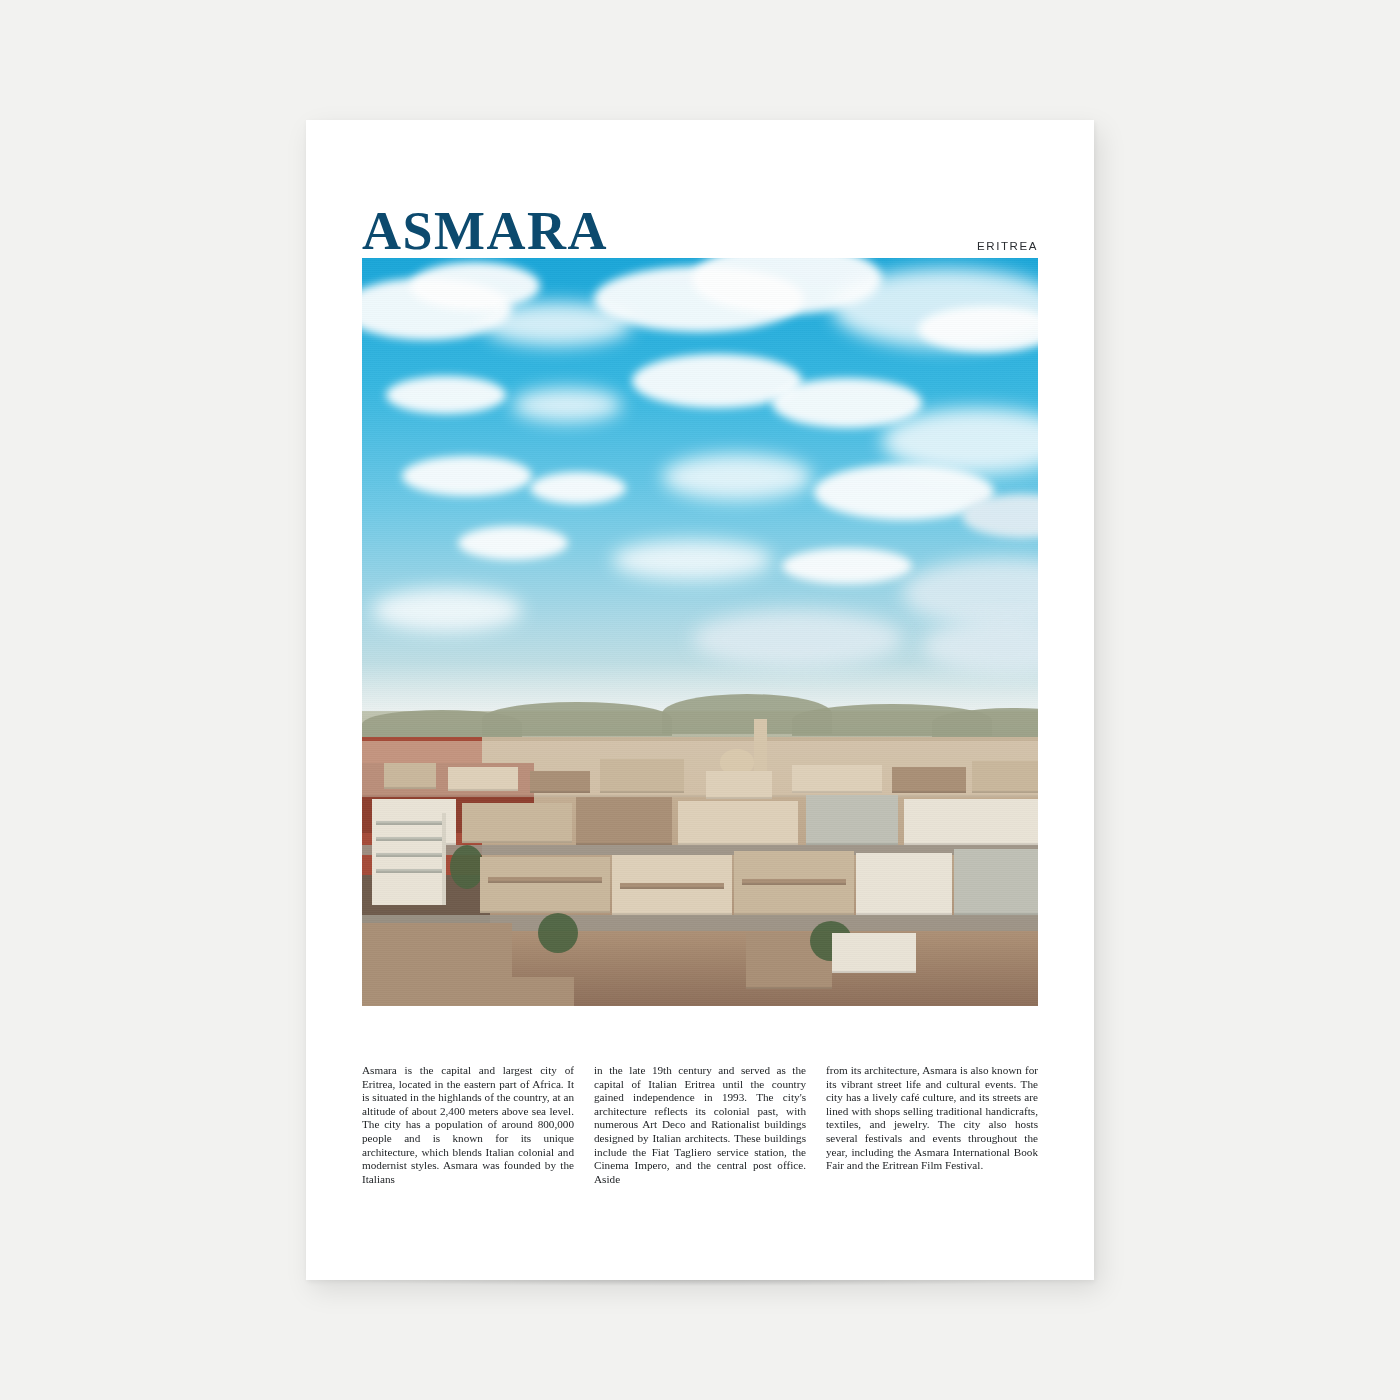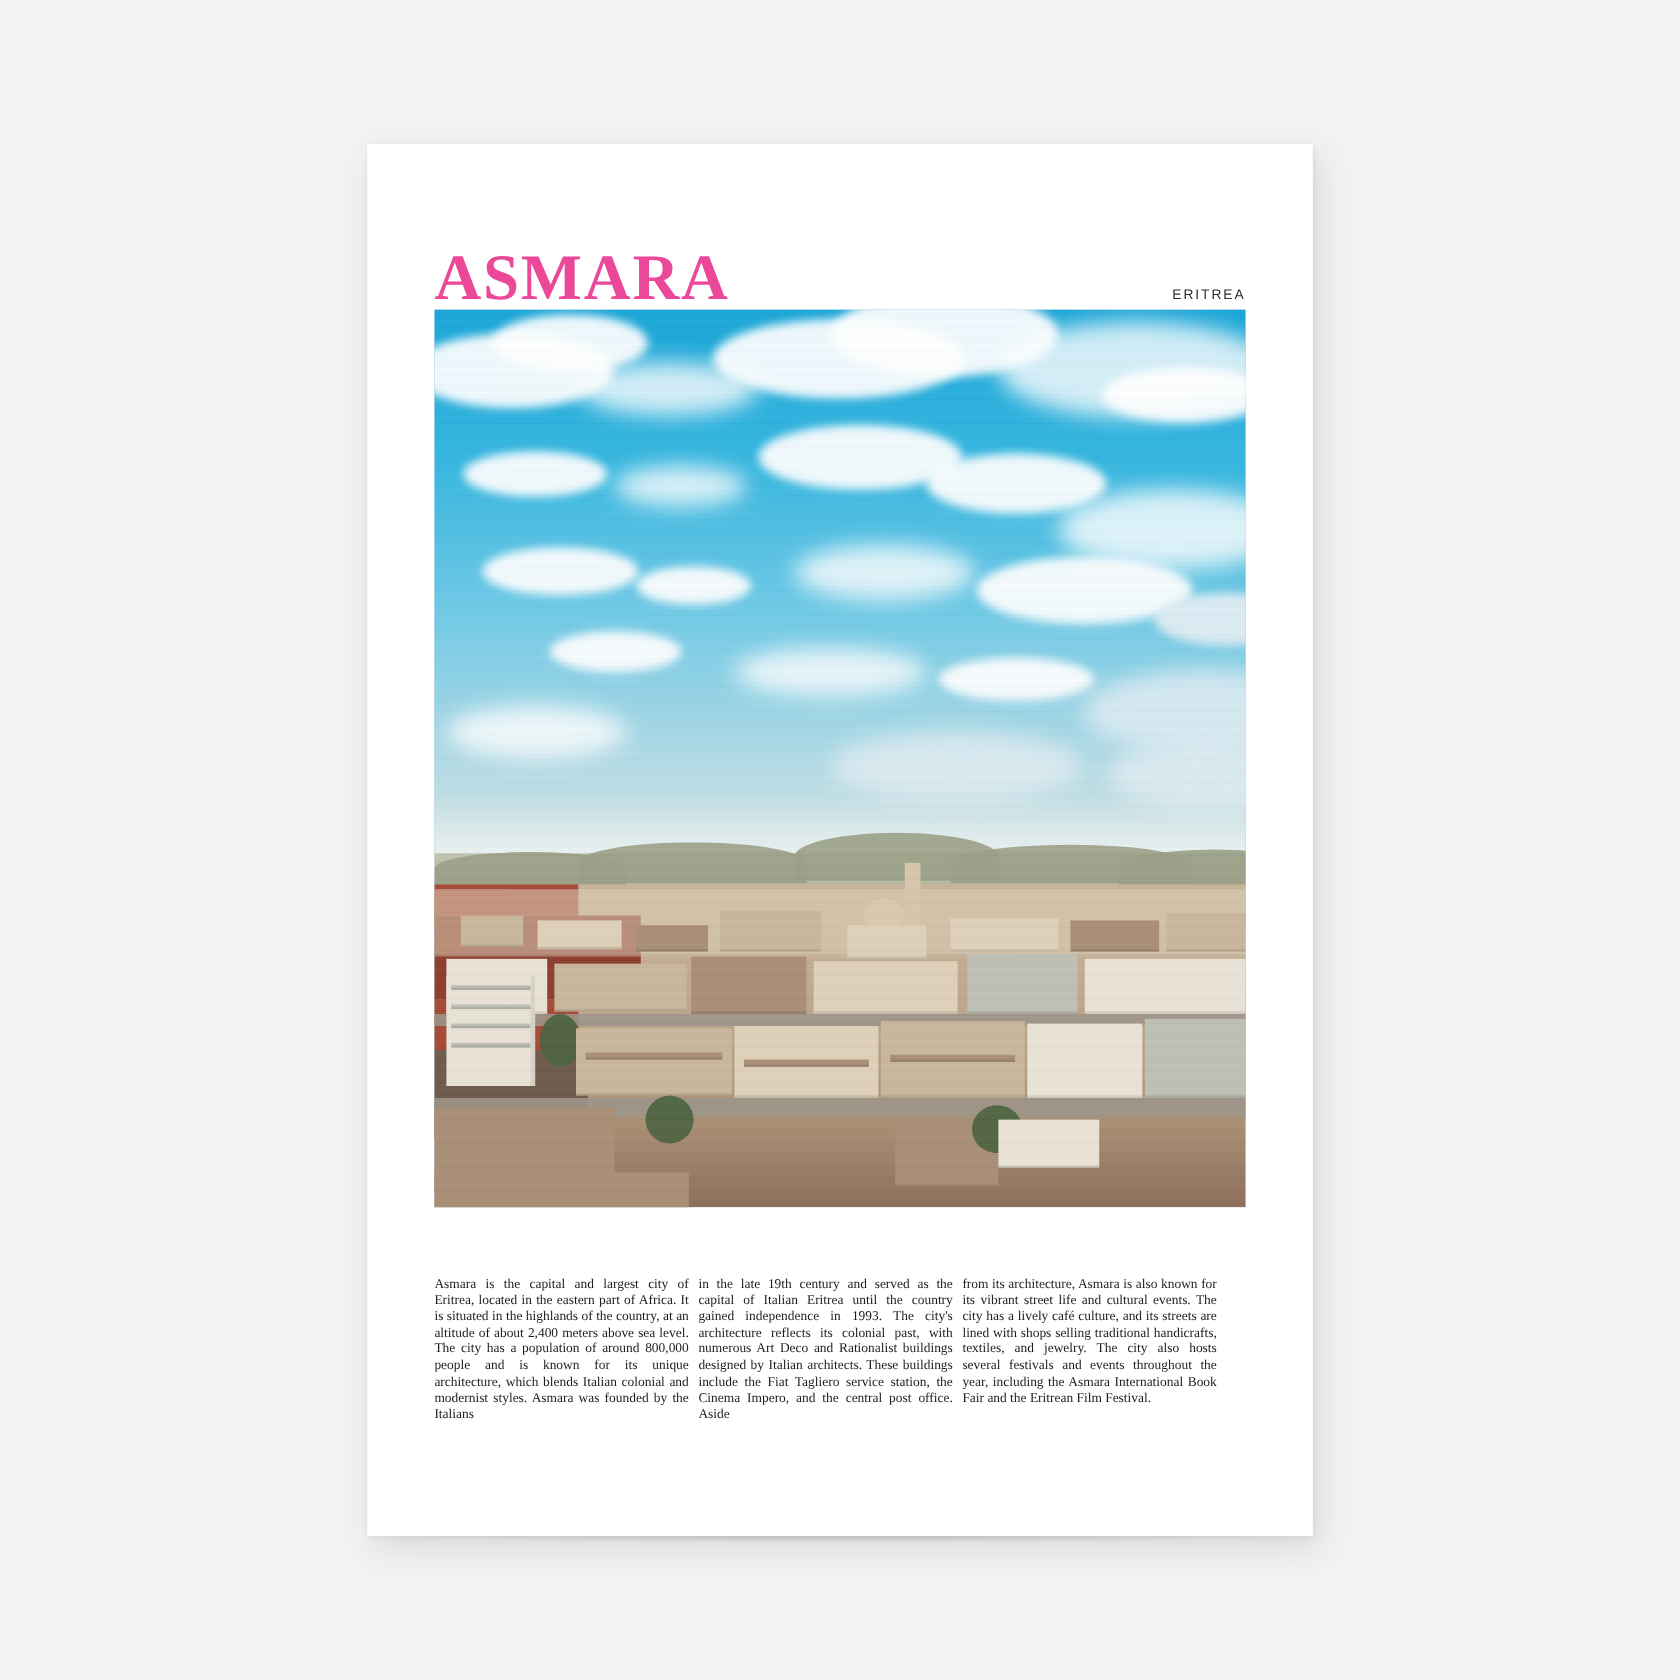--- a/index.html
+++ b/index.html
@@ -40,21 +40,21 @@
     height: 62px;
   }
   .title {
     position: absolute;
     left: 0;
     bottom: -2px;
     font-family: "Liberation Serif", serif;
     font-weight: bold;
     font-size: 54px;
     letter-spacing: 1.5px;
-    color: #ec4899;
+    color: #0c4a6e;
     line-height: 1;
   }
   .country {
     position: absolute;
     right: 0;
     bottom: 4px;
     font-family: "Liberation Sans", sans-serif;
     font-size: 11.5px;
     letter-spacing: 1.6px;
     color: #2a2d31;
@@ -181,21 +181,21 @@
     background: #1b1d20;
   }
 
   
   .columns {
     position: absolute;
     left: 56px;
     top: 944px;
     width: 676px;
     display: flex;
-    gap: 8px;
+    gap: 20px;
   }
   .col {
     width: 212px;
     font-family: "Liberation Serif", serif;
     font-size: 11.2px;
     line-height: 13.6px;
     color: #1c1f22;
     text-align: justify;
     text-justify: inter-word;
     hyphens: auto;

